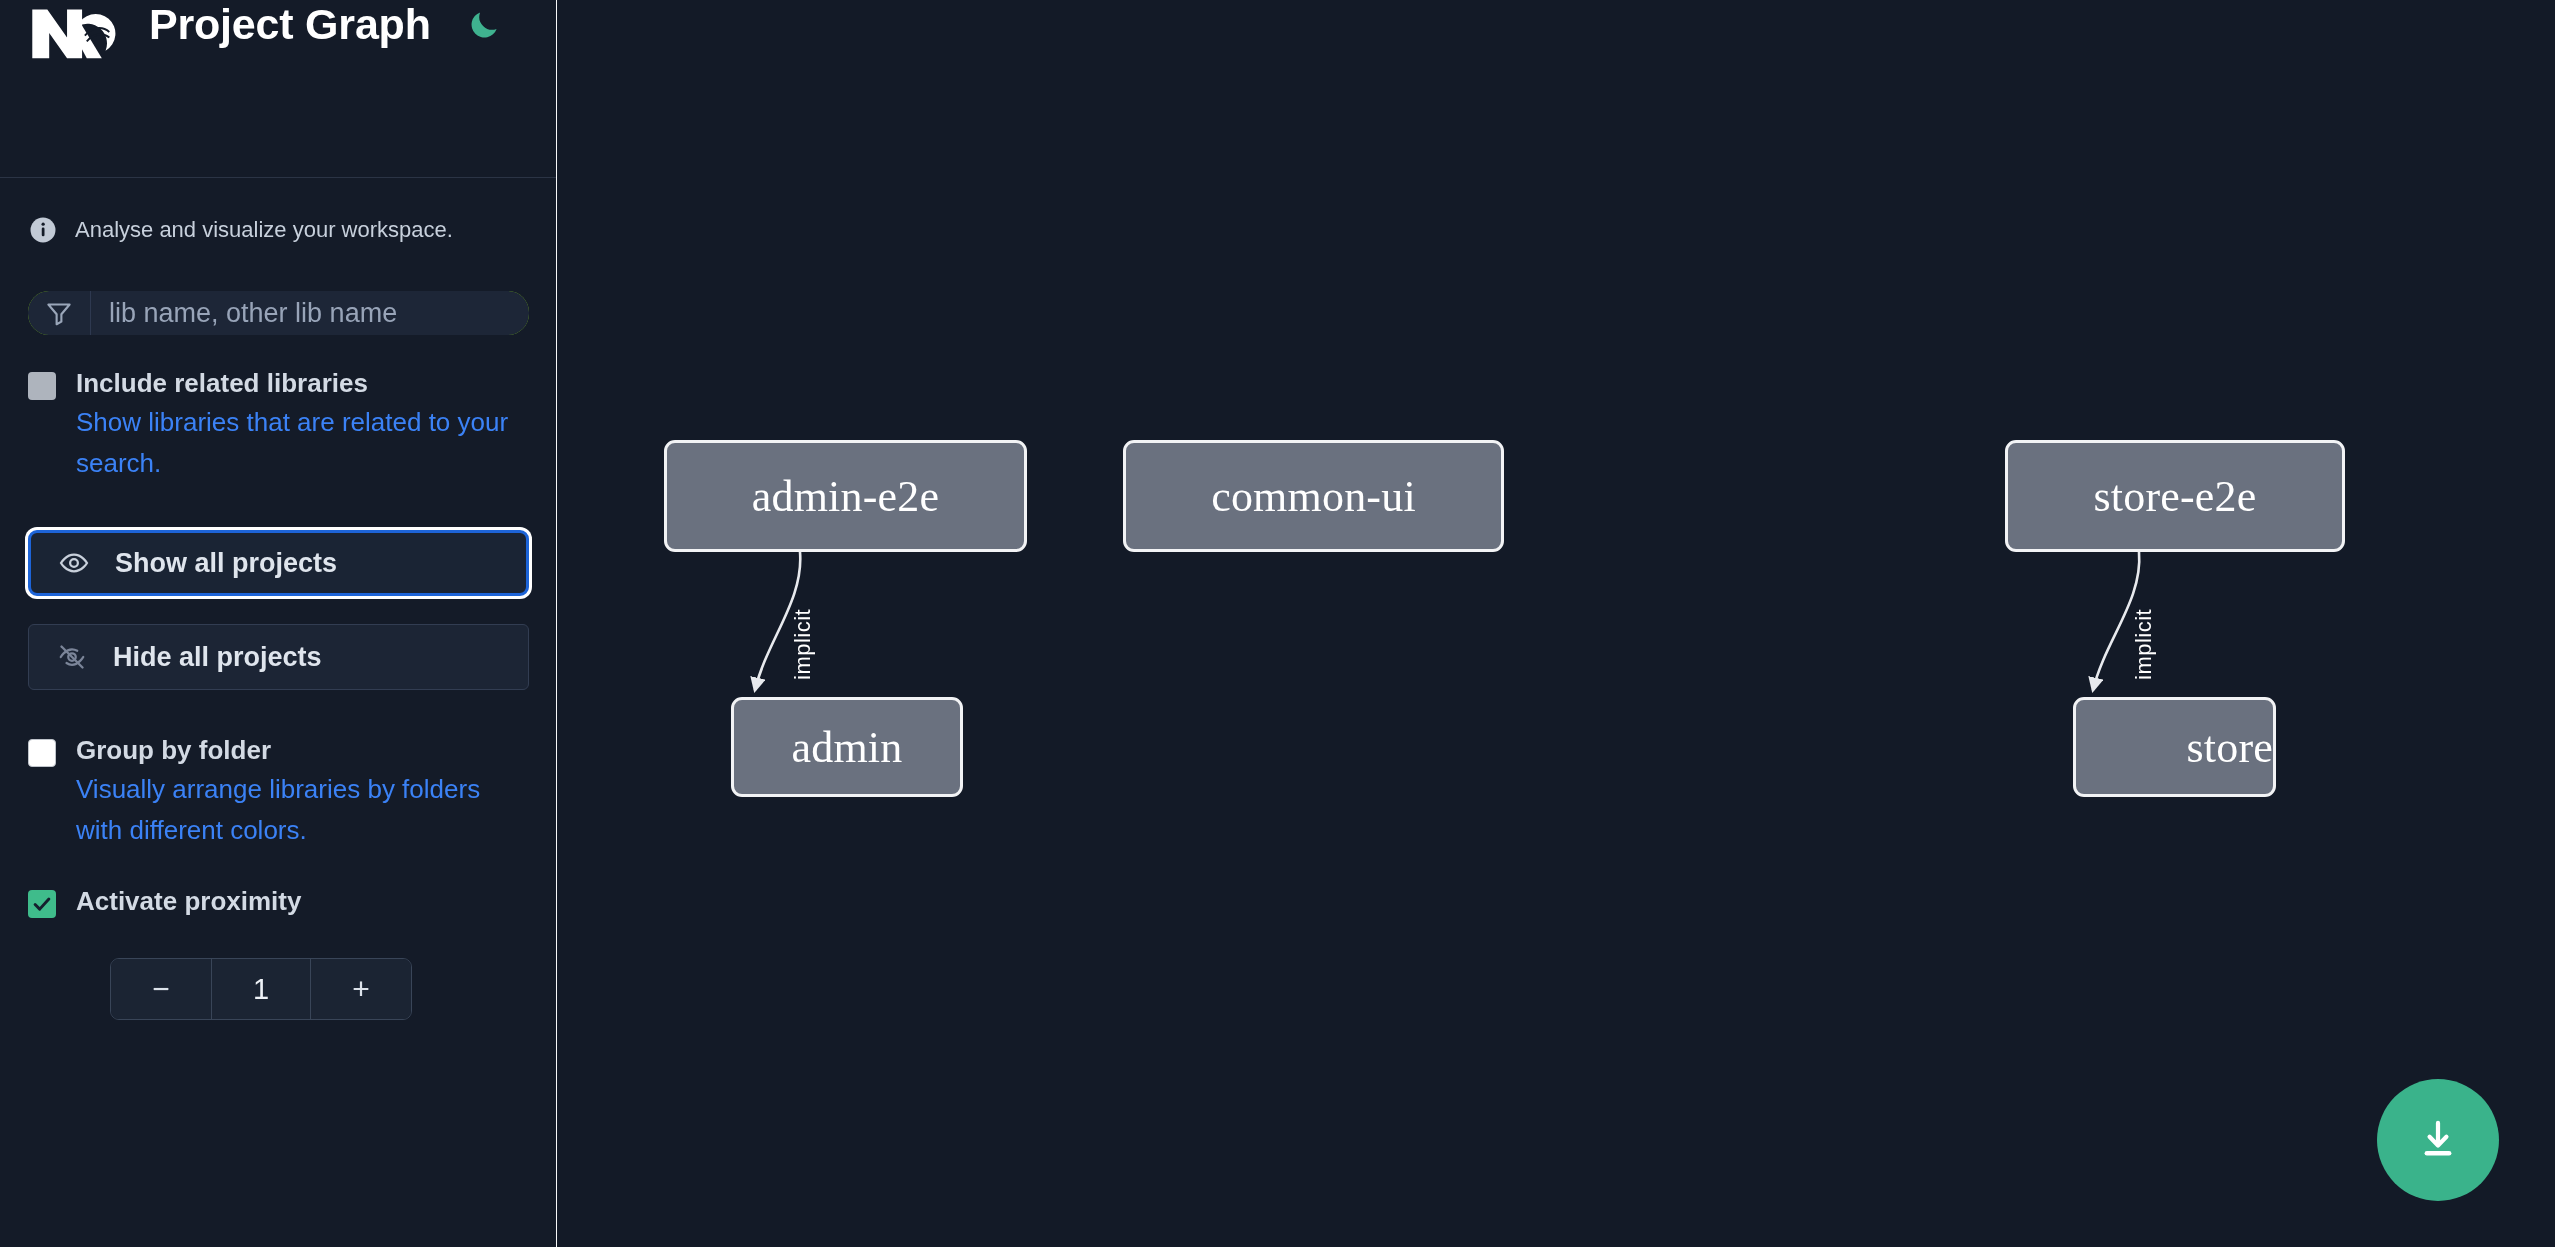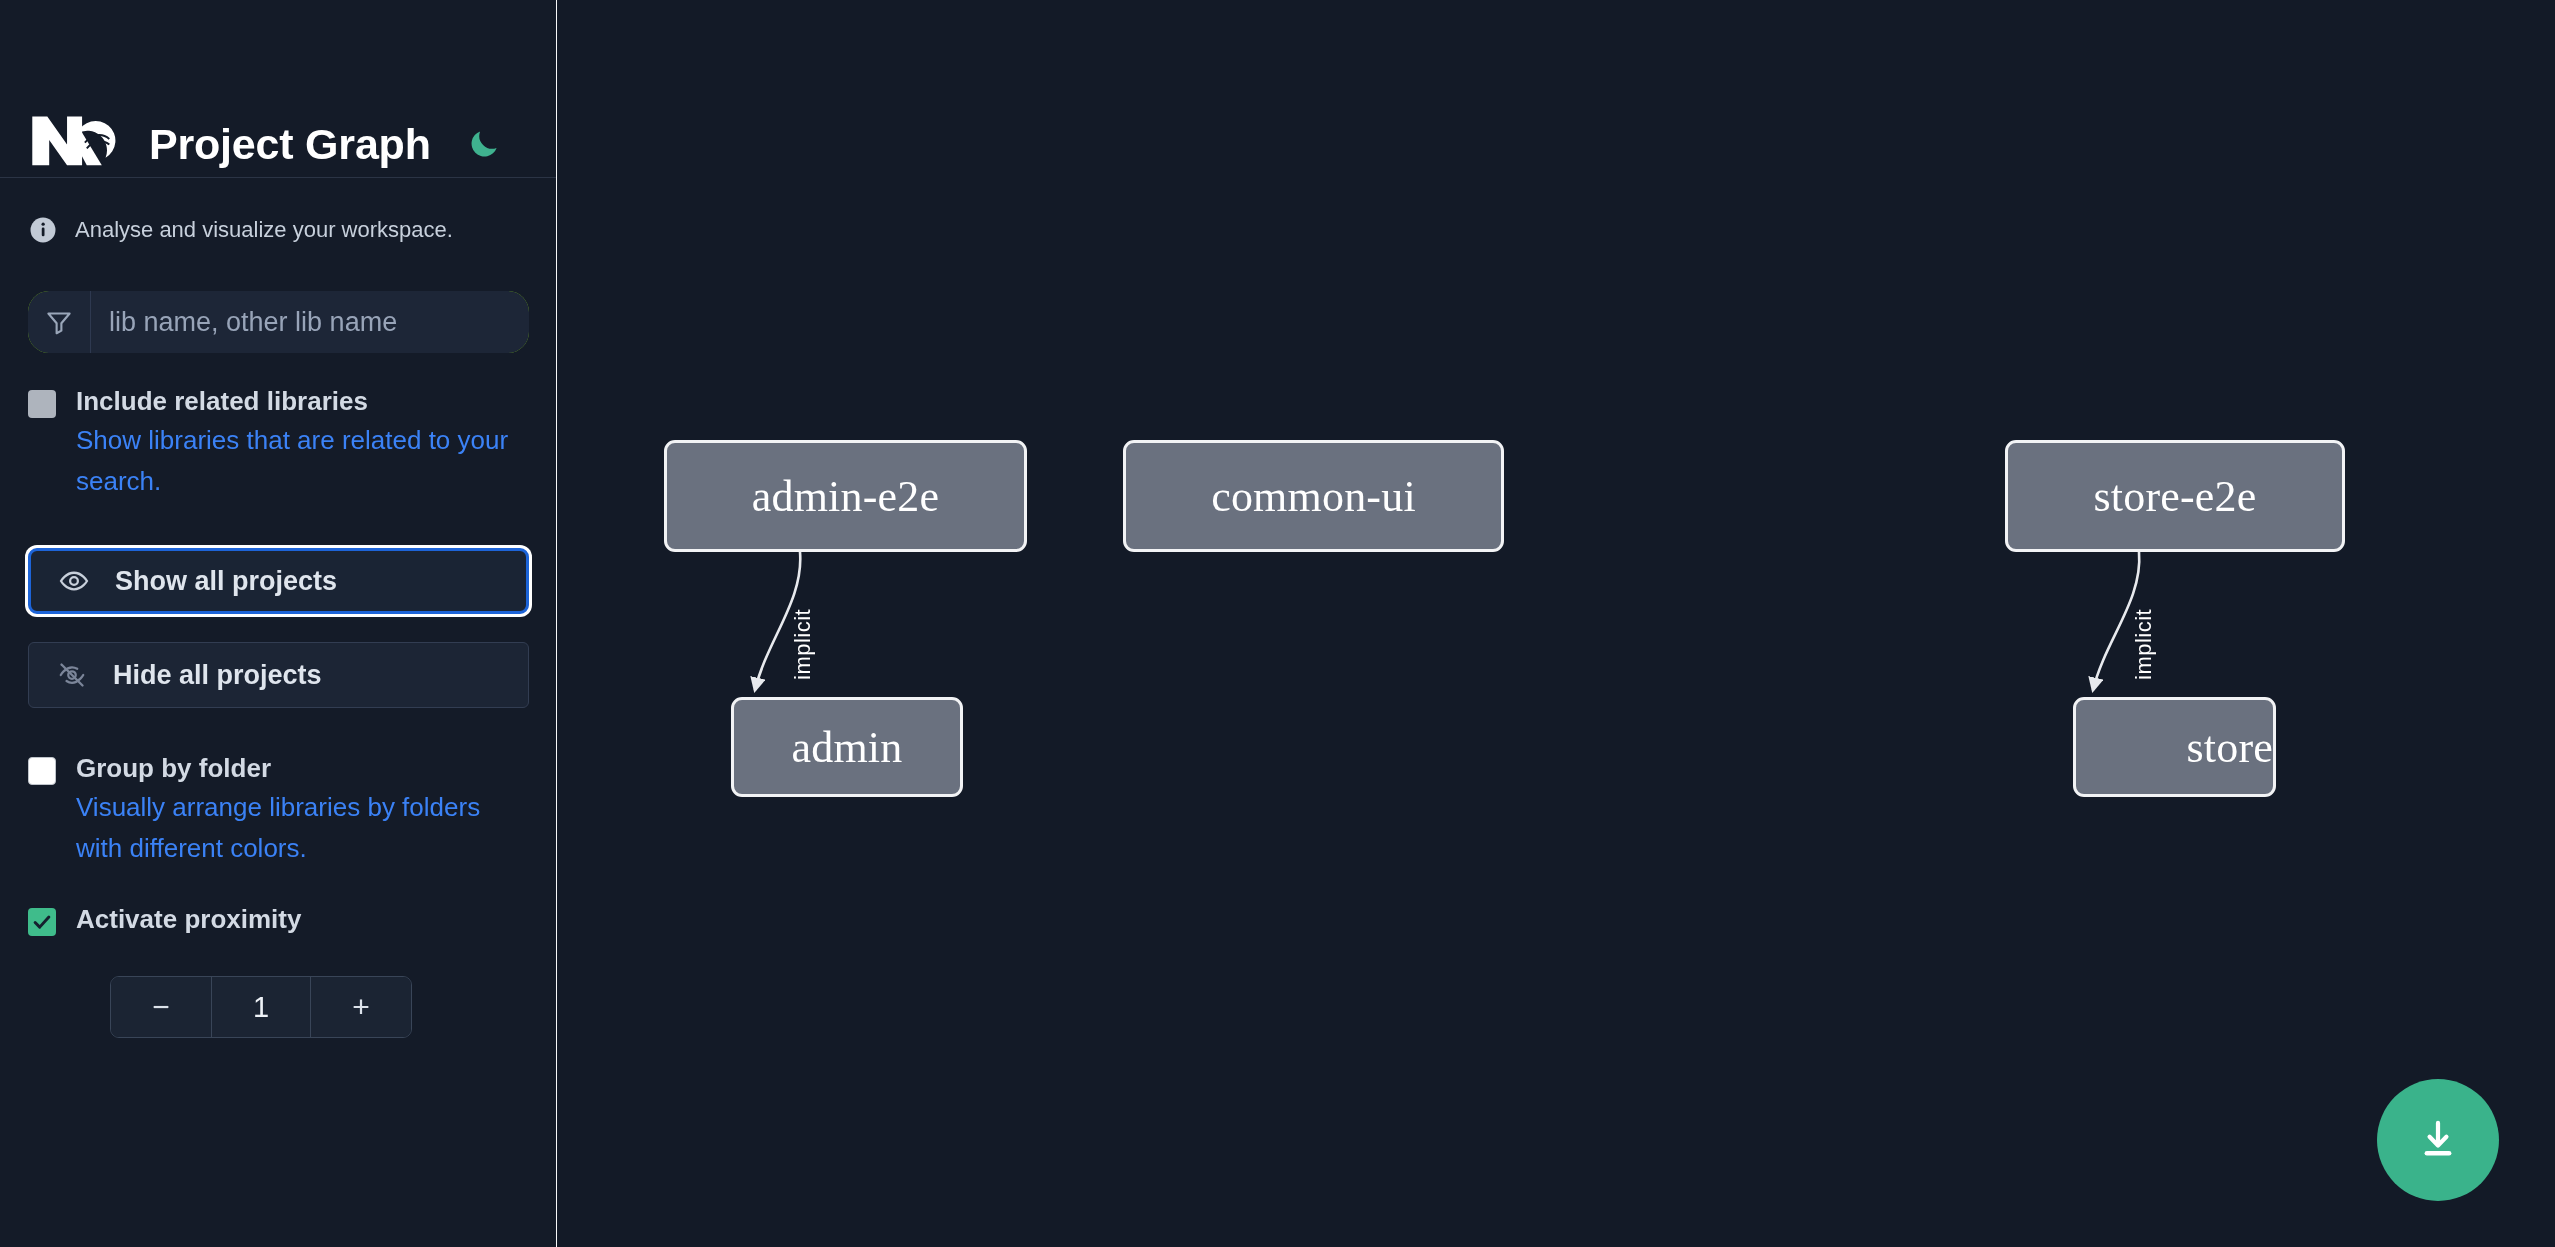--- a/index.html
+++ b/index.html
@@ -26,22 +26,22 @@
     width: 557px;
     height: 1247px;
     flex: 0 0 557px;
     background: #141B28;
     overflow: hidden;
   }
 
   .sidebar-header {
     height: 178px;
     display: flex;
-    align-items: flex-end;
-    padding: 0 0 8px 28px;
+    align-items: flex-start;
+    padding: 0 0 0 28px;
     border-bottom: 1px solid #2B3445;
   }
 
   .nx-logo {
     width: 95px;
     height: 62px;
     flex: 0 0 95px;
     margin-right: 26px;
   }
 
@@ -77,21 +77,21 @@
   }
   .info-text {
     font-size: 22px;
     color: #C7D0DC;
     white-space: nowrap;
   }
 
   
   .search-wrap {
     margin: 46px 28px 0 28px;
-    height: 62px;
+    height: 44px;
     display: flex;
     align-items: stretch;
     background: #84cc16;
     border-radius: 21px;
     overflow: hidden;
   }
   .search-icon-box {
     flex: 0 0 63px;
     display: flex;
     align-items: center;

